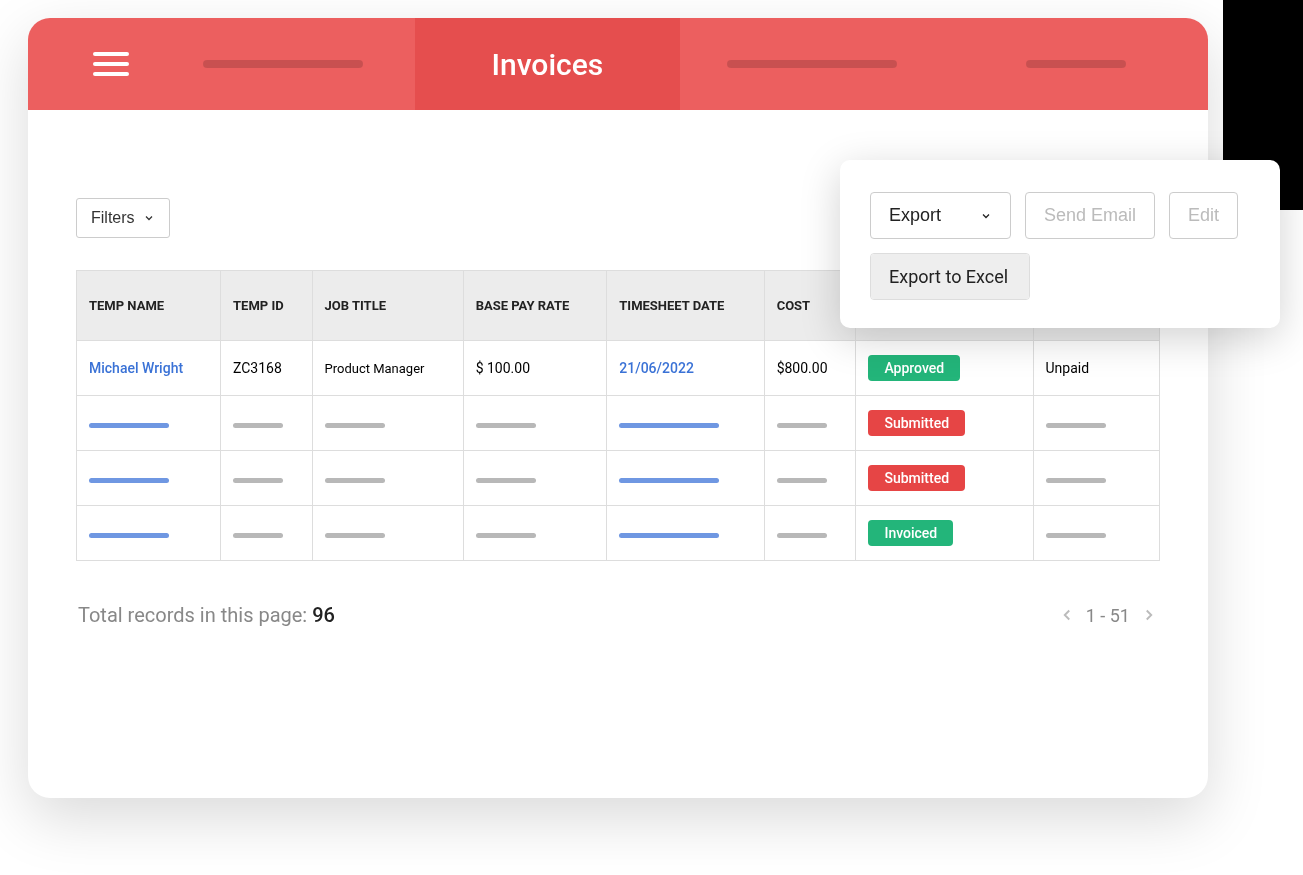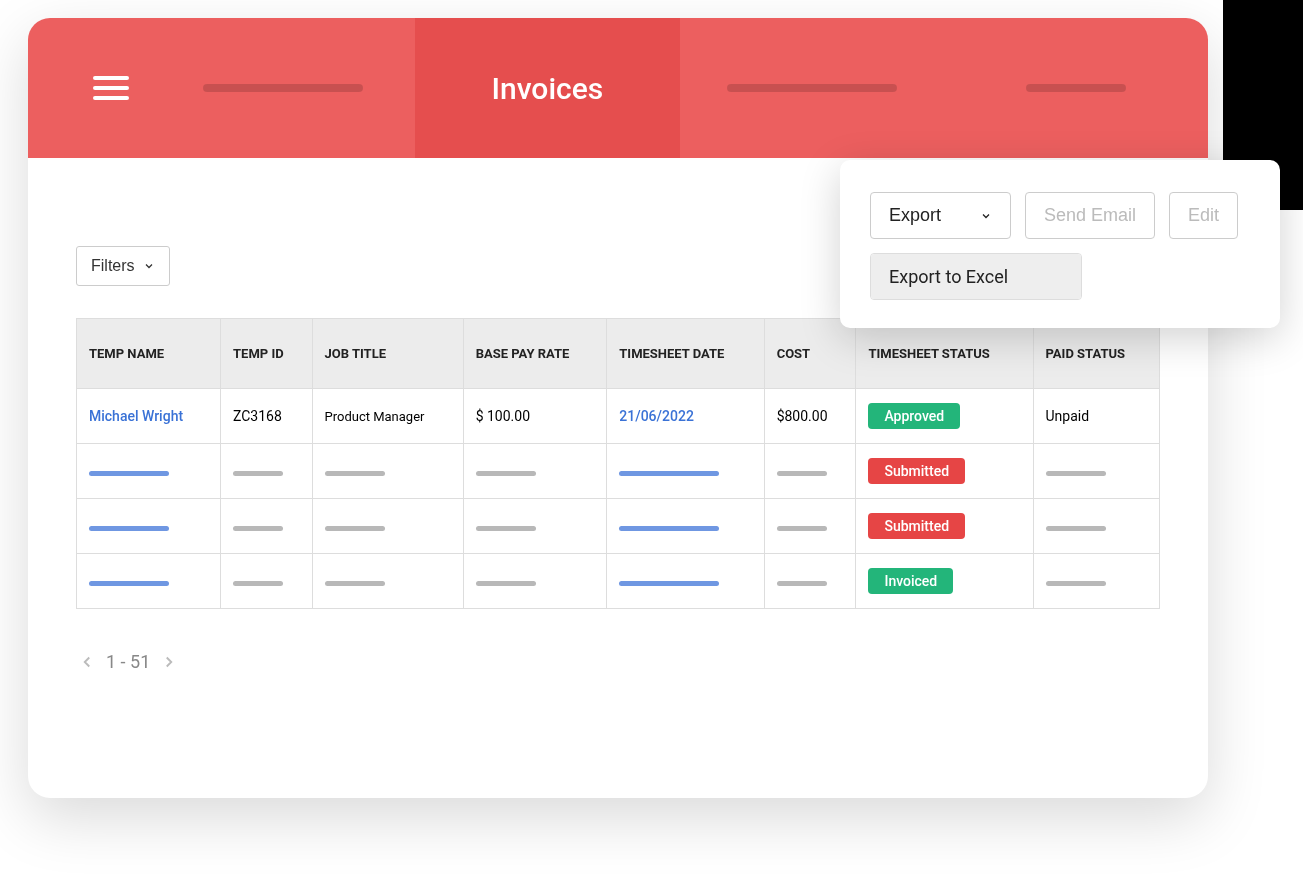--- a/index.html
+++ b/index.html
@@ -25,21 +25,21 @@
       left: 28px;
       width: 1180px;
       height: 780px;
       background: #fff;
       border-radius: 22px;
       box-shadow: 0 20px 60px rgba(0,0,0,0.15);
       overflow: hidden;
     }
     
     .hdr {
-      height: 140px;
+      height: 92px;
       background: #ec5f5f;
       display: flex;
       align-items: center;
       padding-left: 43px;
     }
     .hamburger {
       width: 80px;
       display: flex;
       flex-direction: column;
       gap: 6px;
@@ -176,21 +176,21 @@
       align-items: center;
       gap: 10px;
       cursor: pointer;
     }
     .p-btn.disabled { color: #bbb; }
     .p-btn.primary-text { color: #222; gap: 39px; }
     .dropdown-menu {
       margin-top: 14px;
       border: 1px solid #ddd;
       border-radius: 4px;
-      width: 212px;
+      width: 160px;
       overflow: hidden;
     }
     .dropdown-item {
       padding: 12px 18px;
       font-size: 18px;
       color: #222;
       cursor: pointer;
       background: #fff;
     }
     .dropdown-item.hover { background: #eee; }
@@ -299,20 +299,23 @@
             <td class="status-col">
               <span class="badge green">Invoiced</span>
             </td>
             <td class="paid-col"><span class="ph w60"></span></td>
           </tr>
         </tbody>
       </table>
     </div>
 
     <div class="footer-row">
+      <div class="total-records">
+        <span>Total records in this page: </span><span class="count">96</span>
+      </div>
       <div class="pagination">
         <svg class="pag-arrow" viewBox="0 0 24 24" fill="none" stroke="currentColor" stroke-width="2.5">
             <polyline points="15 18 9 12 15 6"></polyline>
           </svg>
         <span>1 - 51</span>
         <svg class="pag-arrow" viewBox="0 0 24 24" fill="none" stroke="currentColor" stroke-width="2.5">
             <polyline points="9 18 15 12 9 6"></polyline>
           </svg>
       </div>
     </div>

